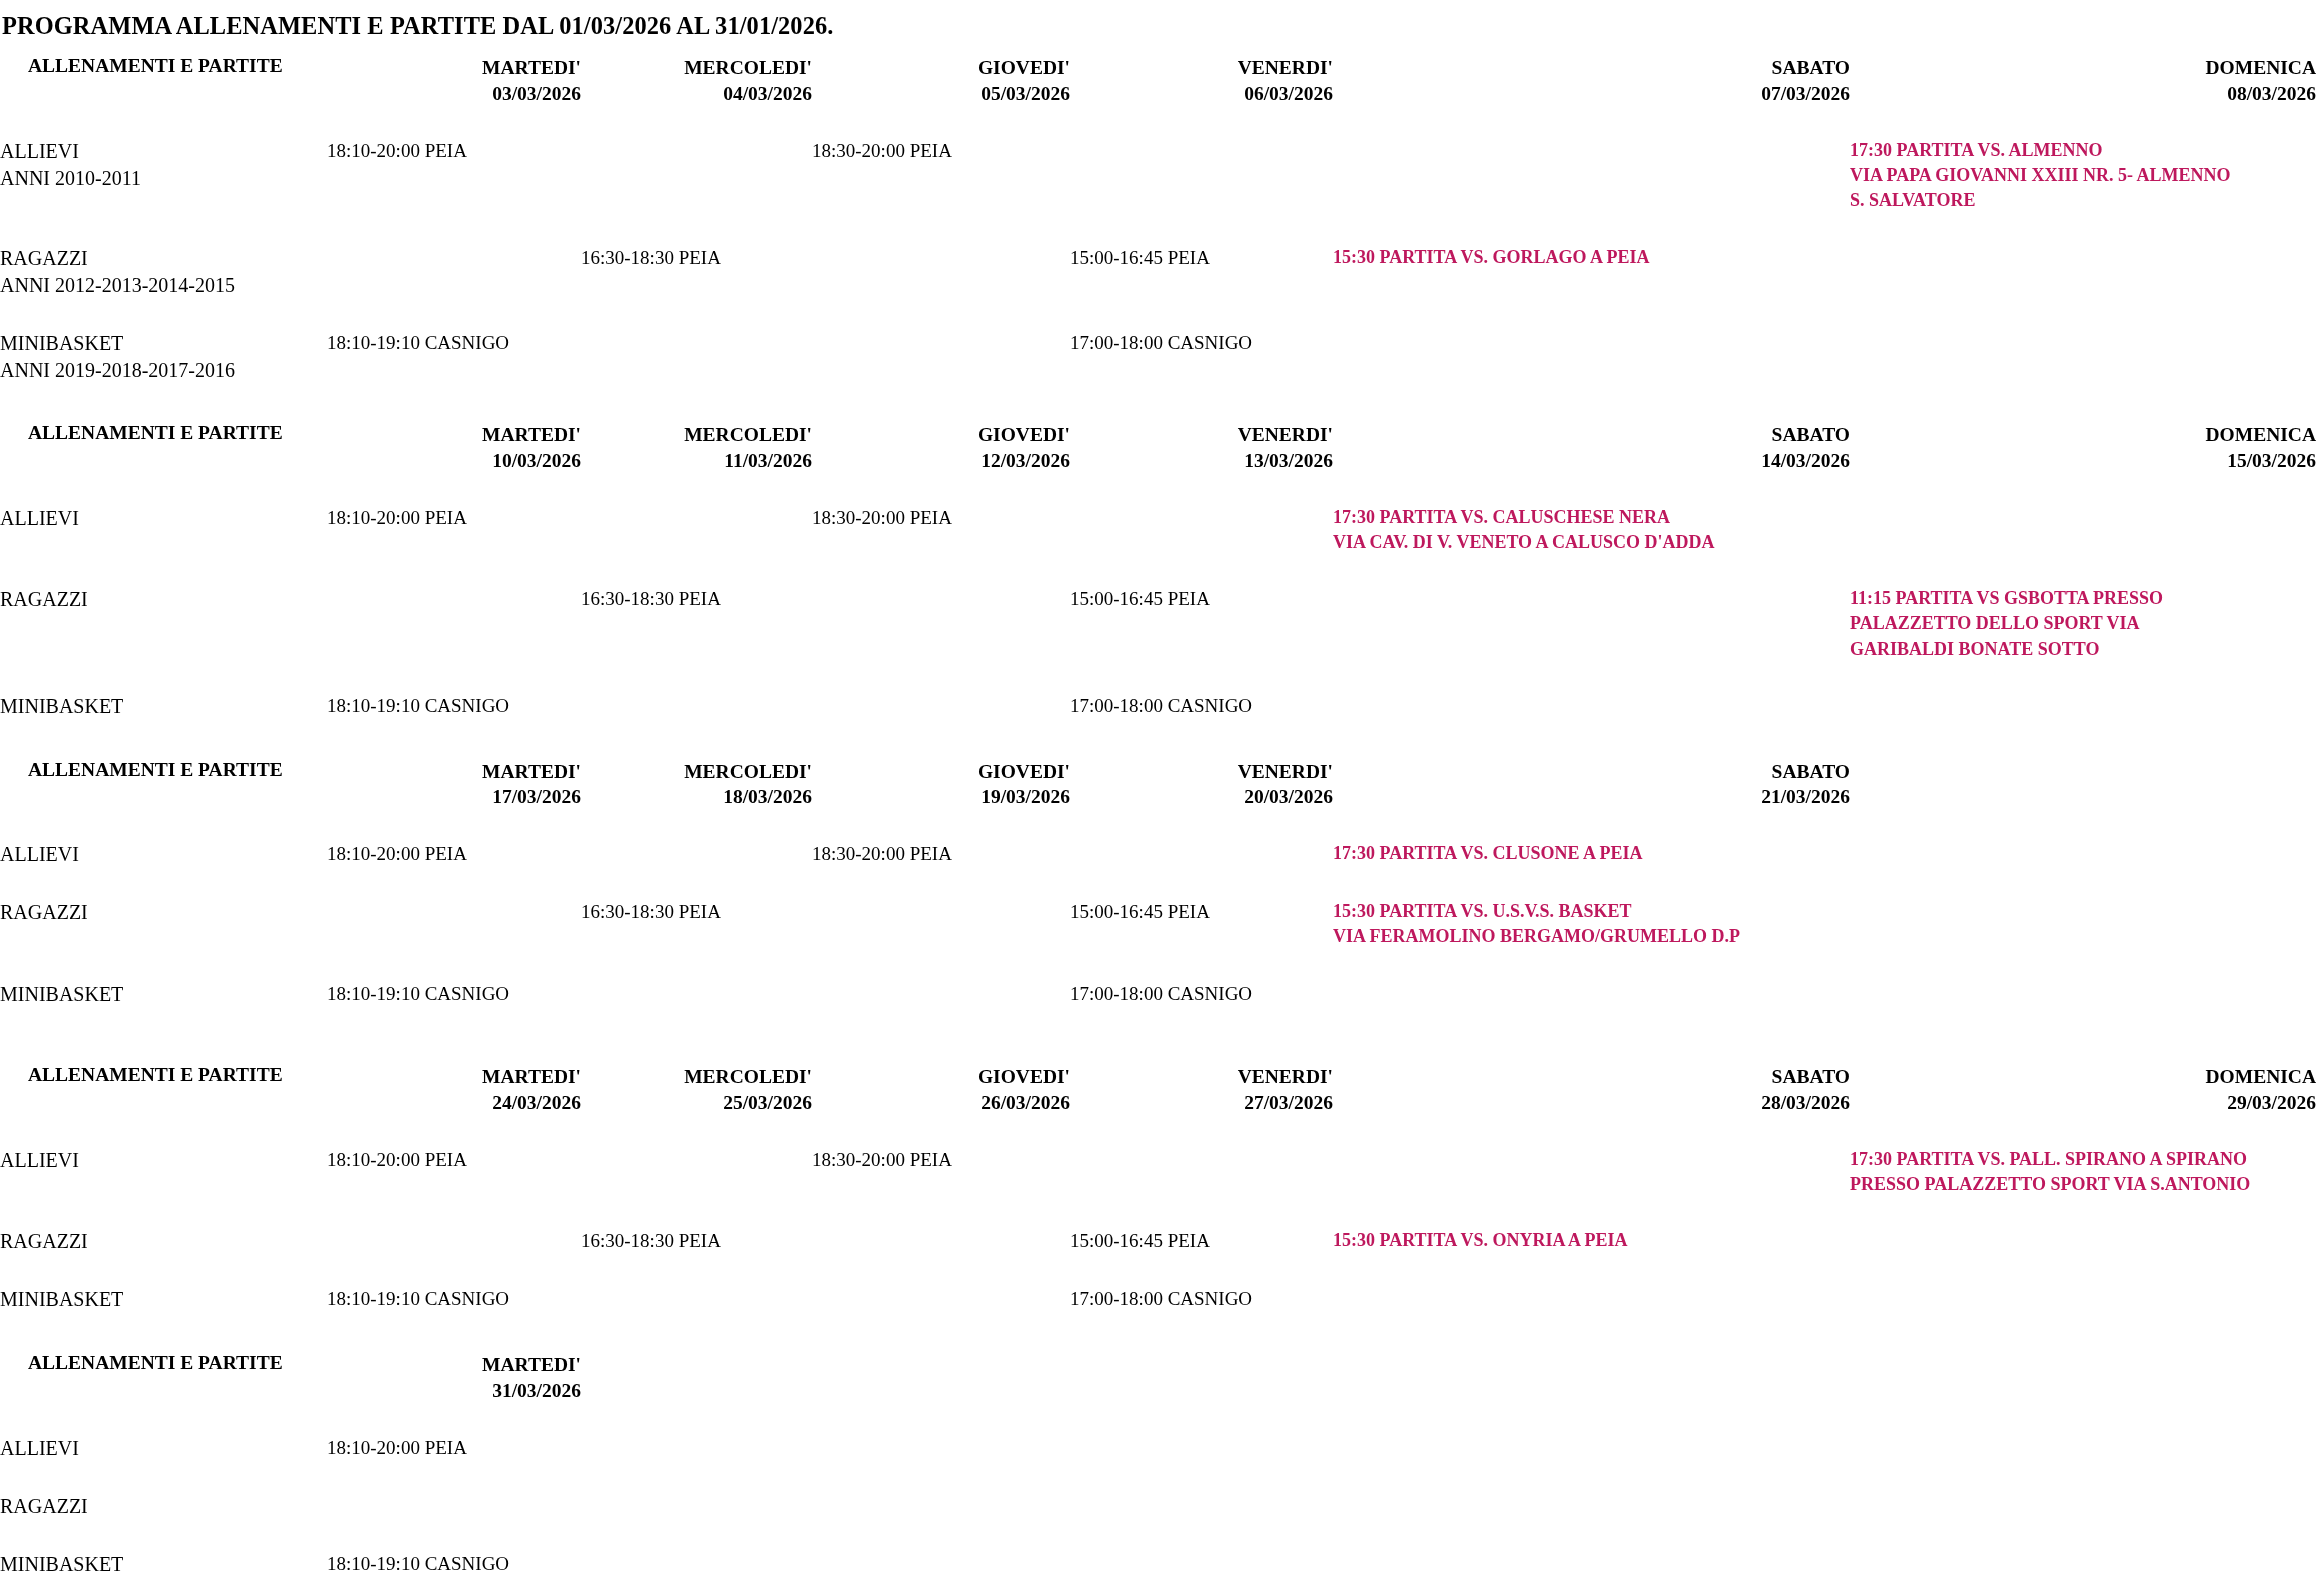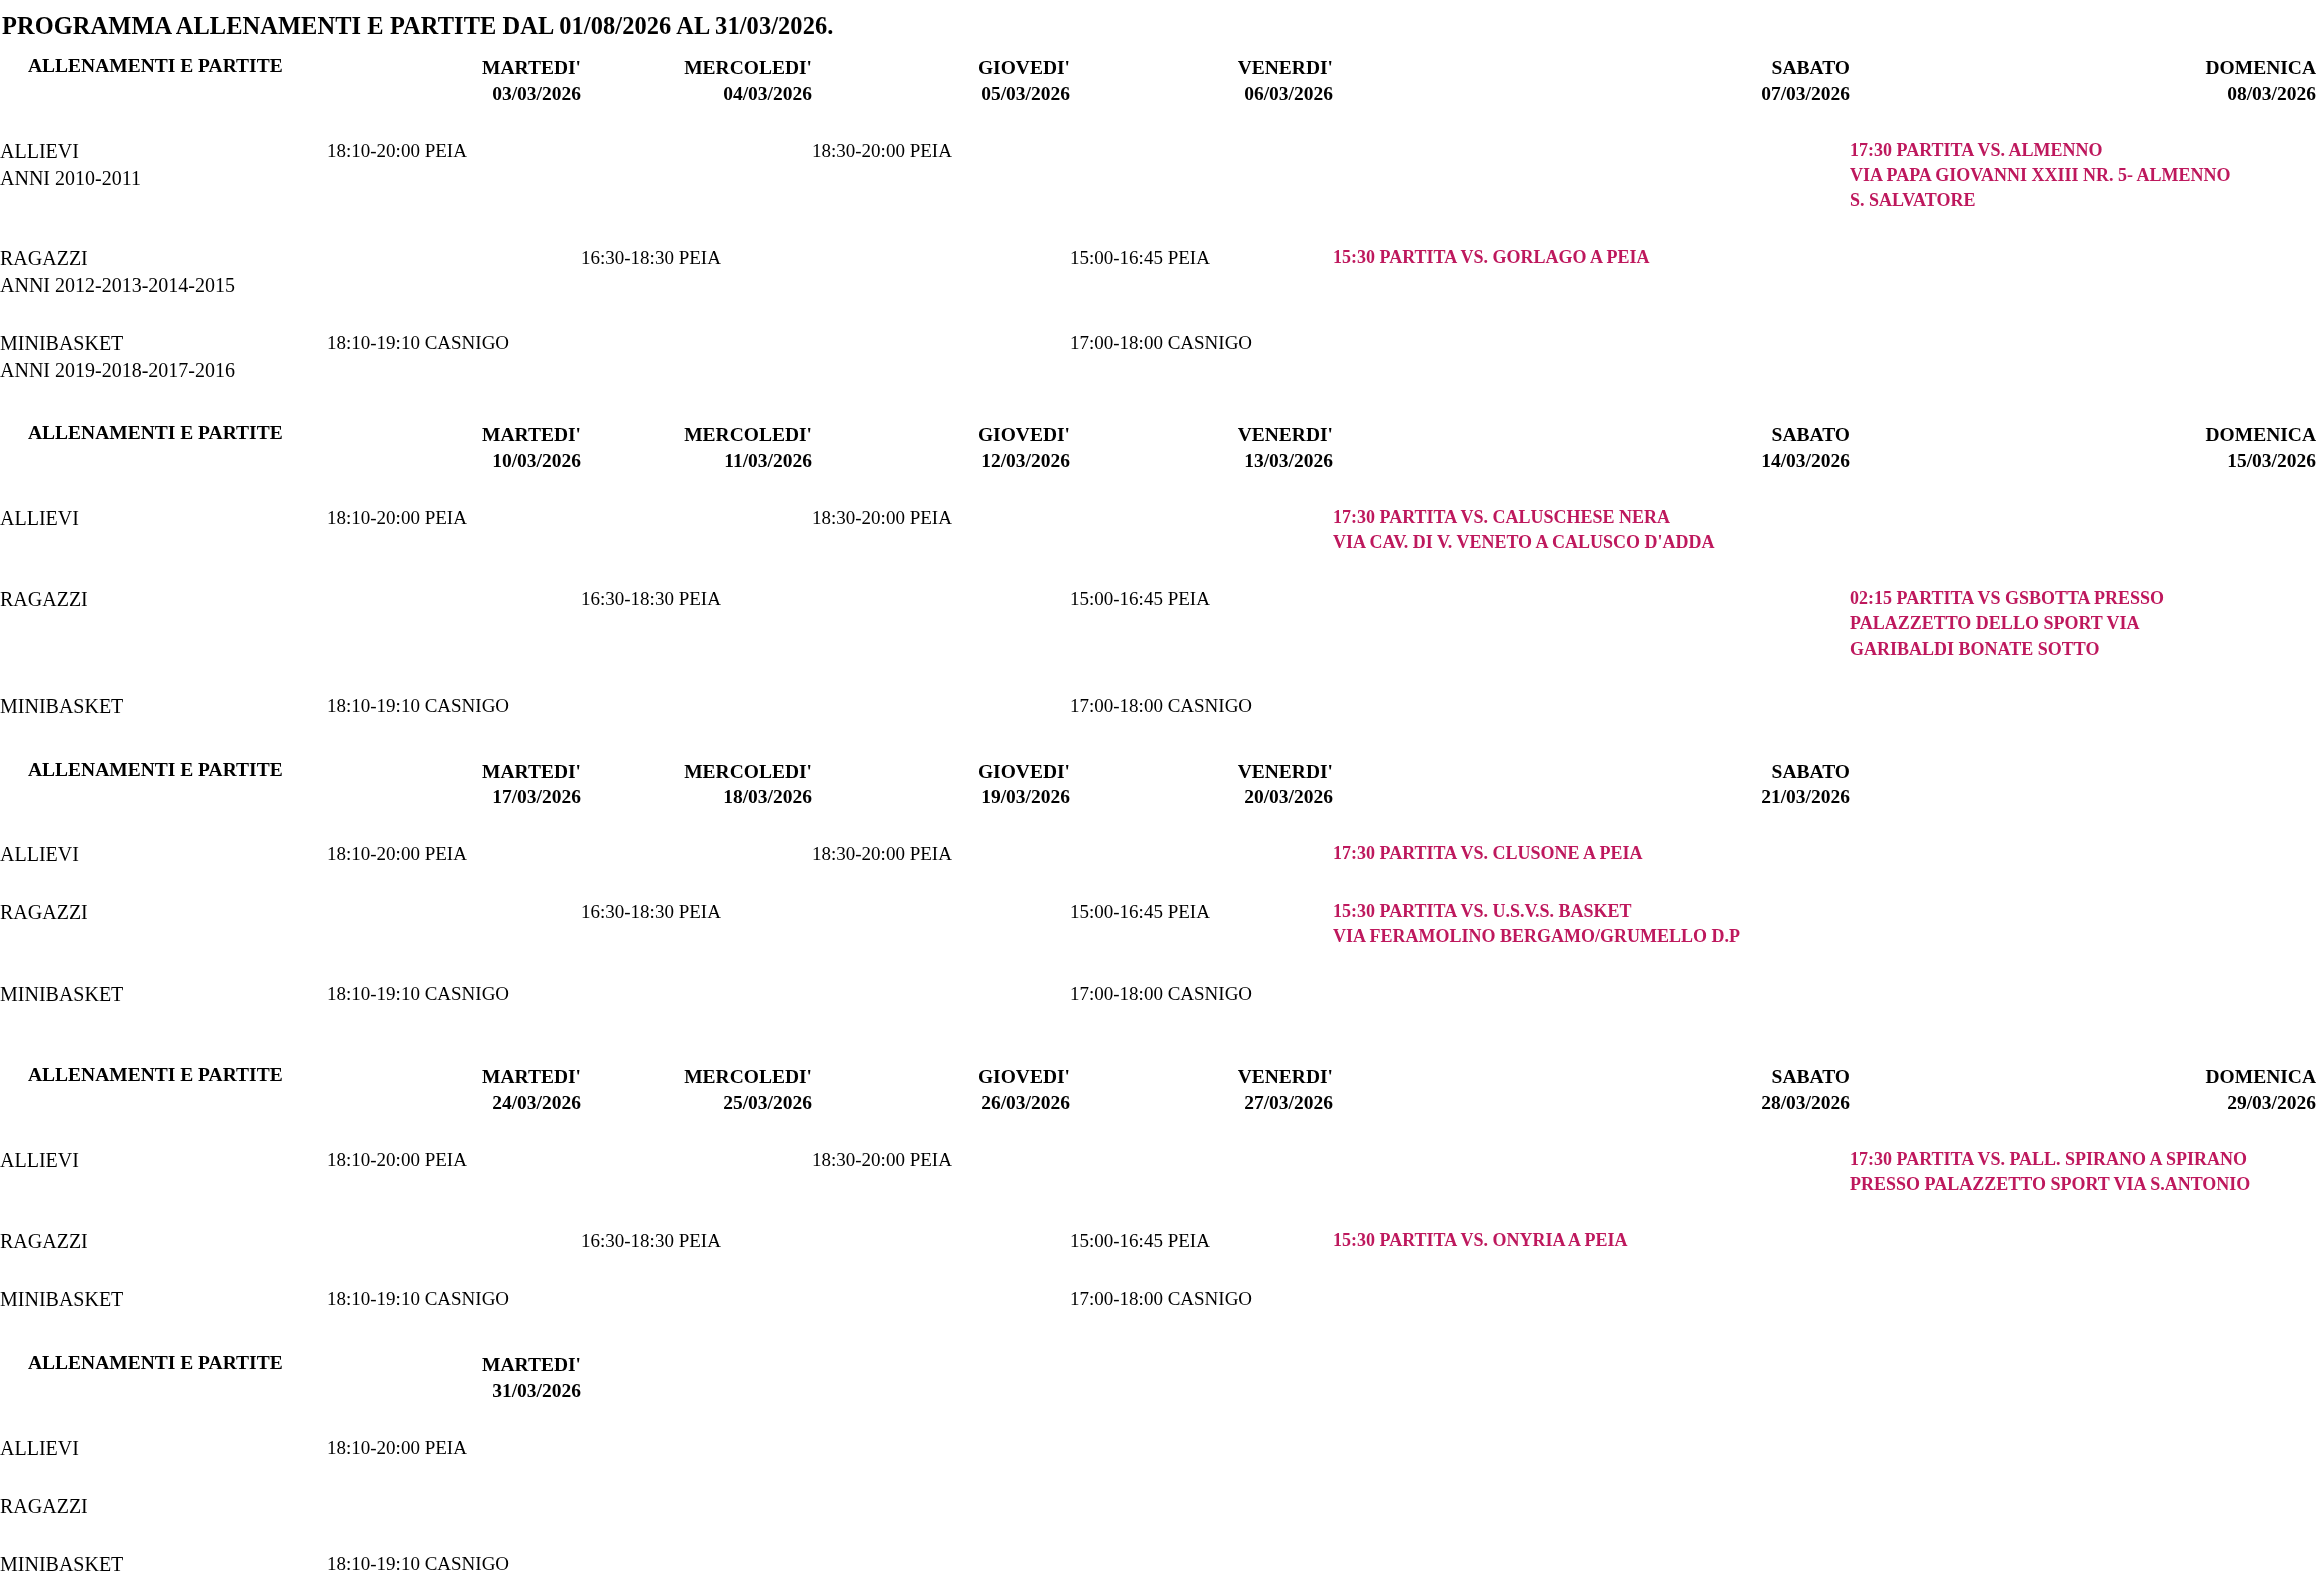--- a/index.html
+++ b/index.html
@@ -79,21 +79,21 @@
   .spacer-row td { height: 29px; }
   .block { margin-bottom: 0; }
   .blockgap { height: 33px; }
   .blockgap-lg { height: 51px; }
 </style>
 </head>
 <body>
 
 <div class="page">
 
-  <div class="doc-title">PROGRAMMA ALLENAMENTI E PARTITE DAL 01/08/2026 AL 31/03/2026.</div>
+  <div class="doc-title">PROGRAMMA ALLENAMENTI E PARTITE DAL 01/03/2026 AL 31/01/2026.</div>
 
   <div id="weeks-container">
       <div class="block">
         <table class="sched">
           <colgroup>
             <col class="c0">
             <col class="c1">
             <col class="c2">
             <col class="c3">
             <col class="c4">
@@ -238,21 +238,21 @@
               <td></td>
               <td></td>
             </tr>
             <tr>
               <td class="rowlabel">RAGAZZI</td>
               <td class="cell"></td>
               <td class="cell">16:30-18:30 PEIA</td>
               <td class="cell"></td>
               <td class="cell">15:00-16:45 PEIA</td>
               <td class="cell"></td>
-              <td class="cell red">02:15 PARTITA VS GSBOTTA PRESSO
+              <td class="cell red">11:15 PARTITA VS GSBOTTA PRESSO
 PALAZZETTO DELLO SPORT VIA
 GARIBALDI BONATE SOTTO</td>
             </tr>
             <tr class="spacer-row">
               <td></td>
               <td></td>
               <td></td>
               <td></td>
               <td></td>
               <td></td>

